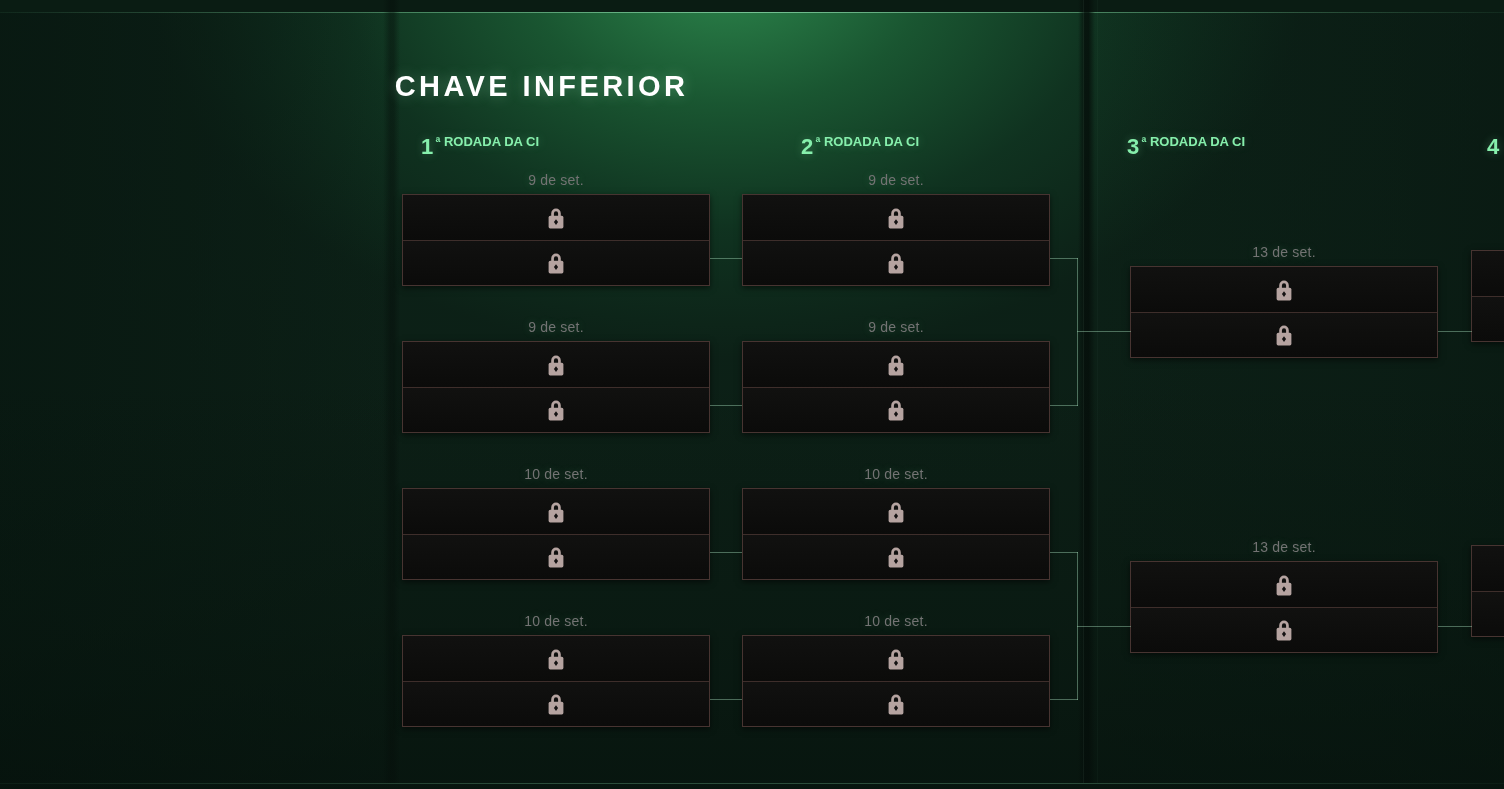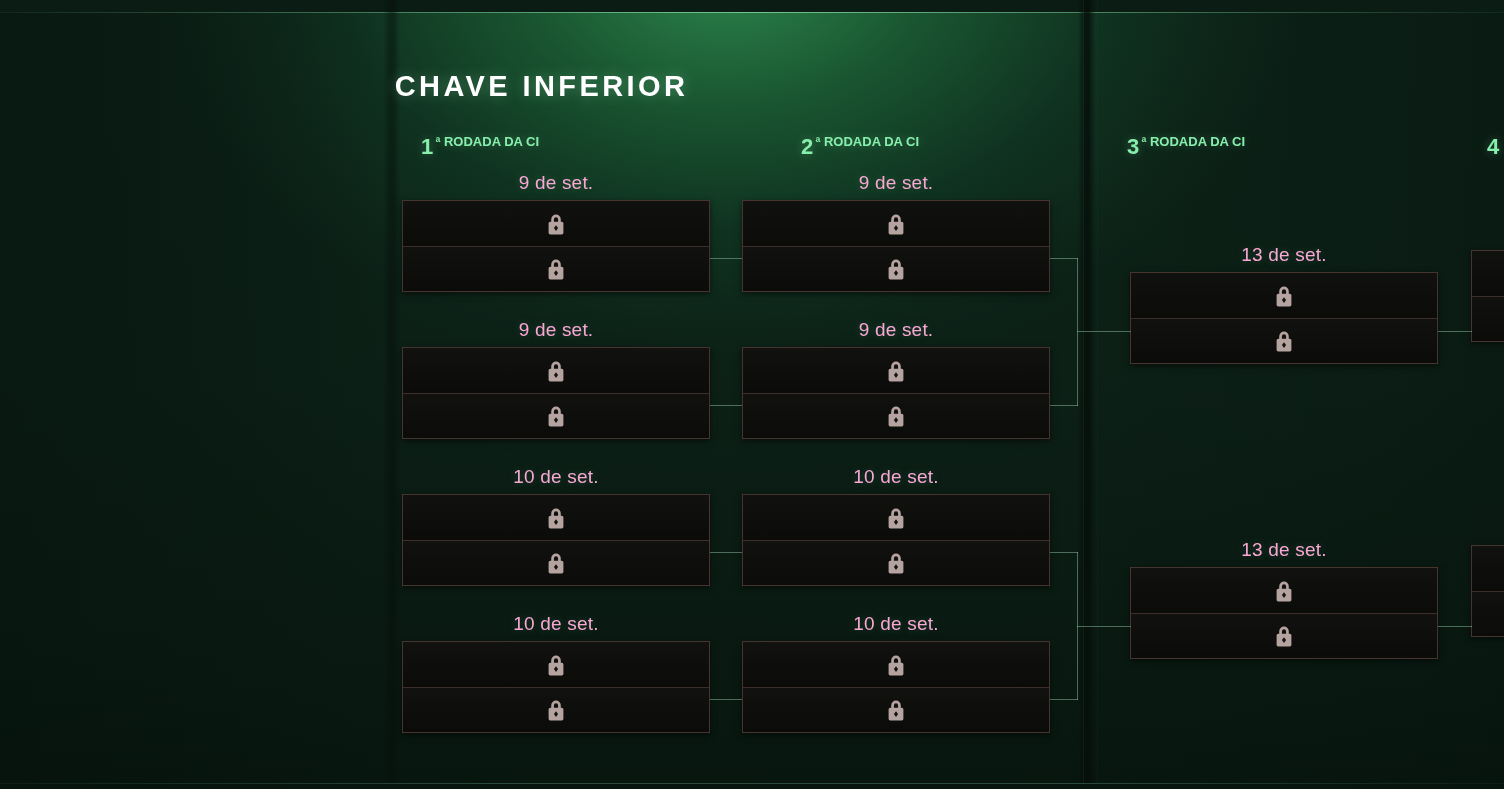--- a/index.html
+++ b/index.html
@@ -90,22 +90,22 @@
     text-shadow:0 0 10px rgba(150,240,180,0.30);
   }
   .round-title sup { font-size:13px; vertical-align:super; letter-spacing:0; }
 
   
   .match {
     position:absolute;
   }
   .match-date {
     text-align:center;
-    color:#f9a8d4;
-    font-size:19px;
+    color:#737373;
+    font-size:14px;
     letter-spacing:0.2px;
     margin-bottom:6px;
     text-shadow:0 0 8px rgba(130,220,160,0.22);
   }
   .match-box {
     border:1px solid rgba(120,86,80,0.55);
     background:#0d0d0d;
     box-shadow:0 2px 6px rgba(0,0,0,0.55);
   }
   .slot {

